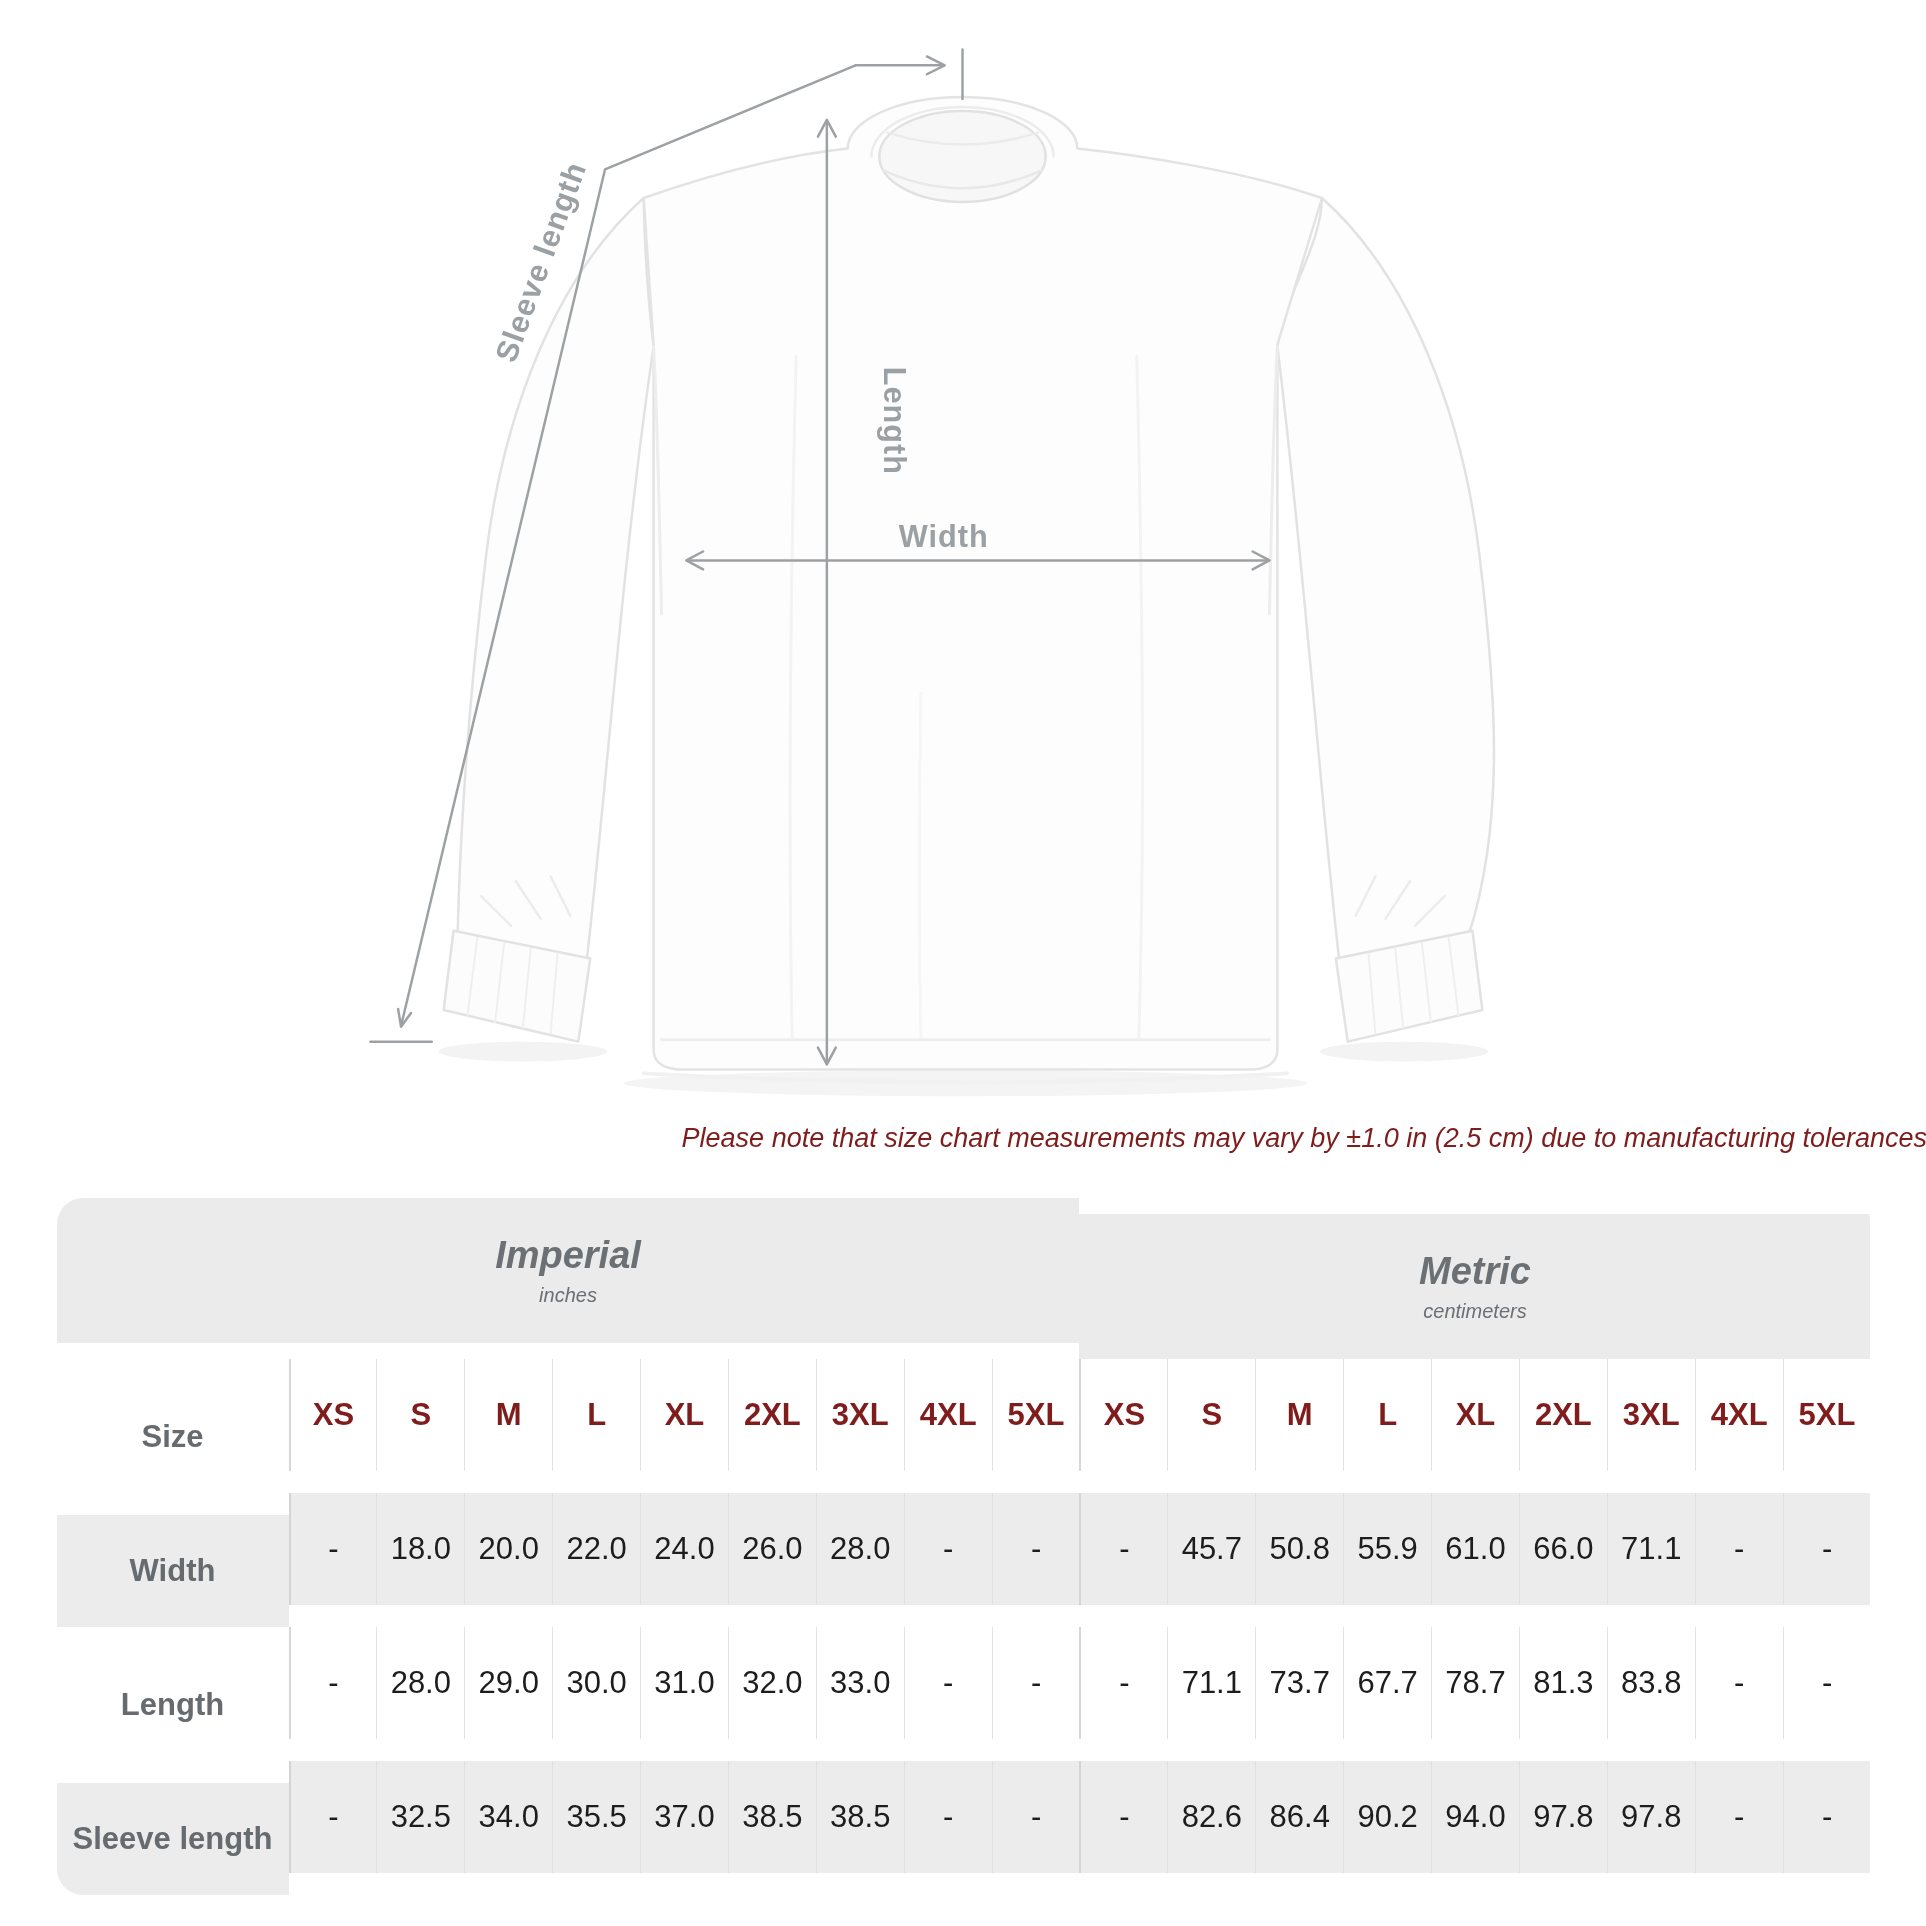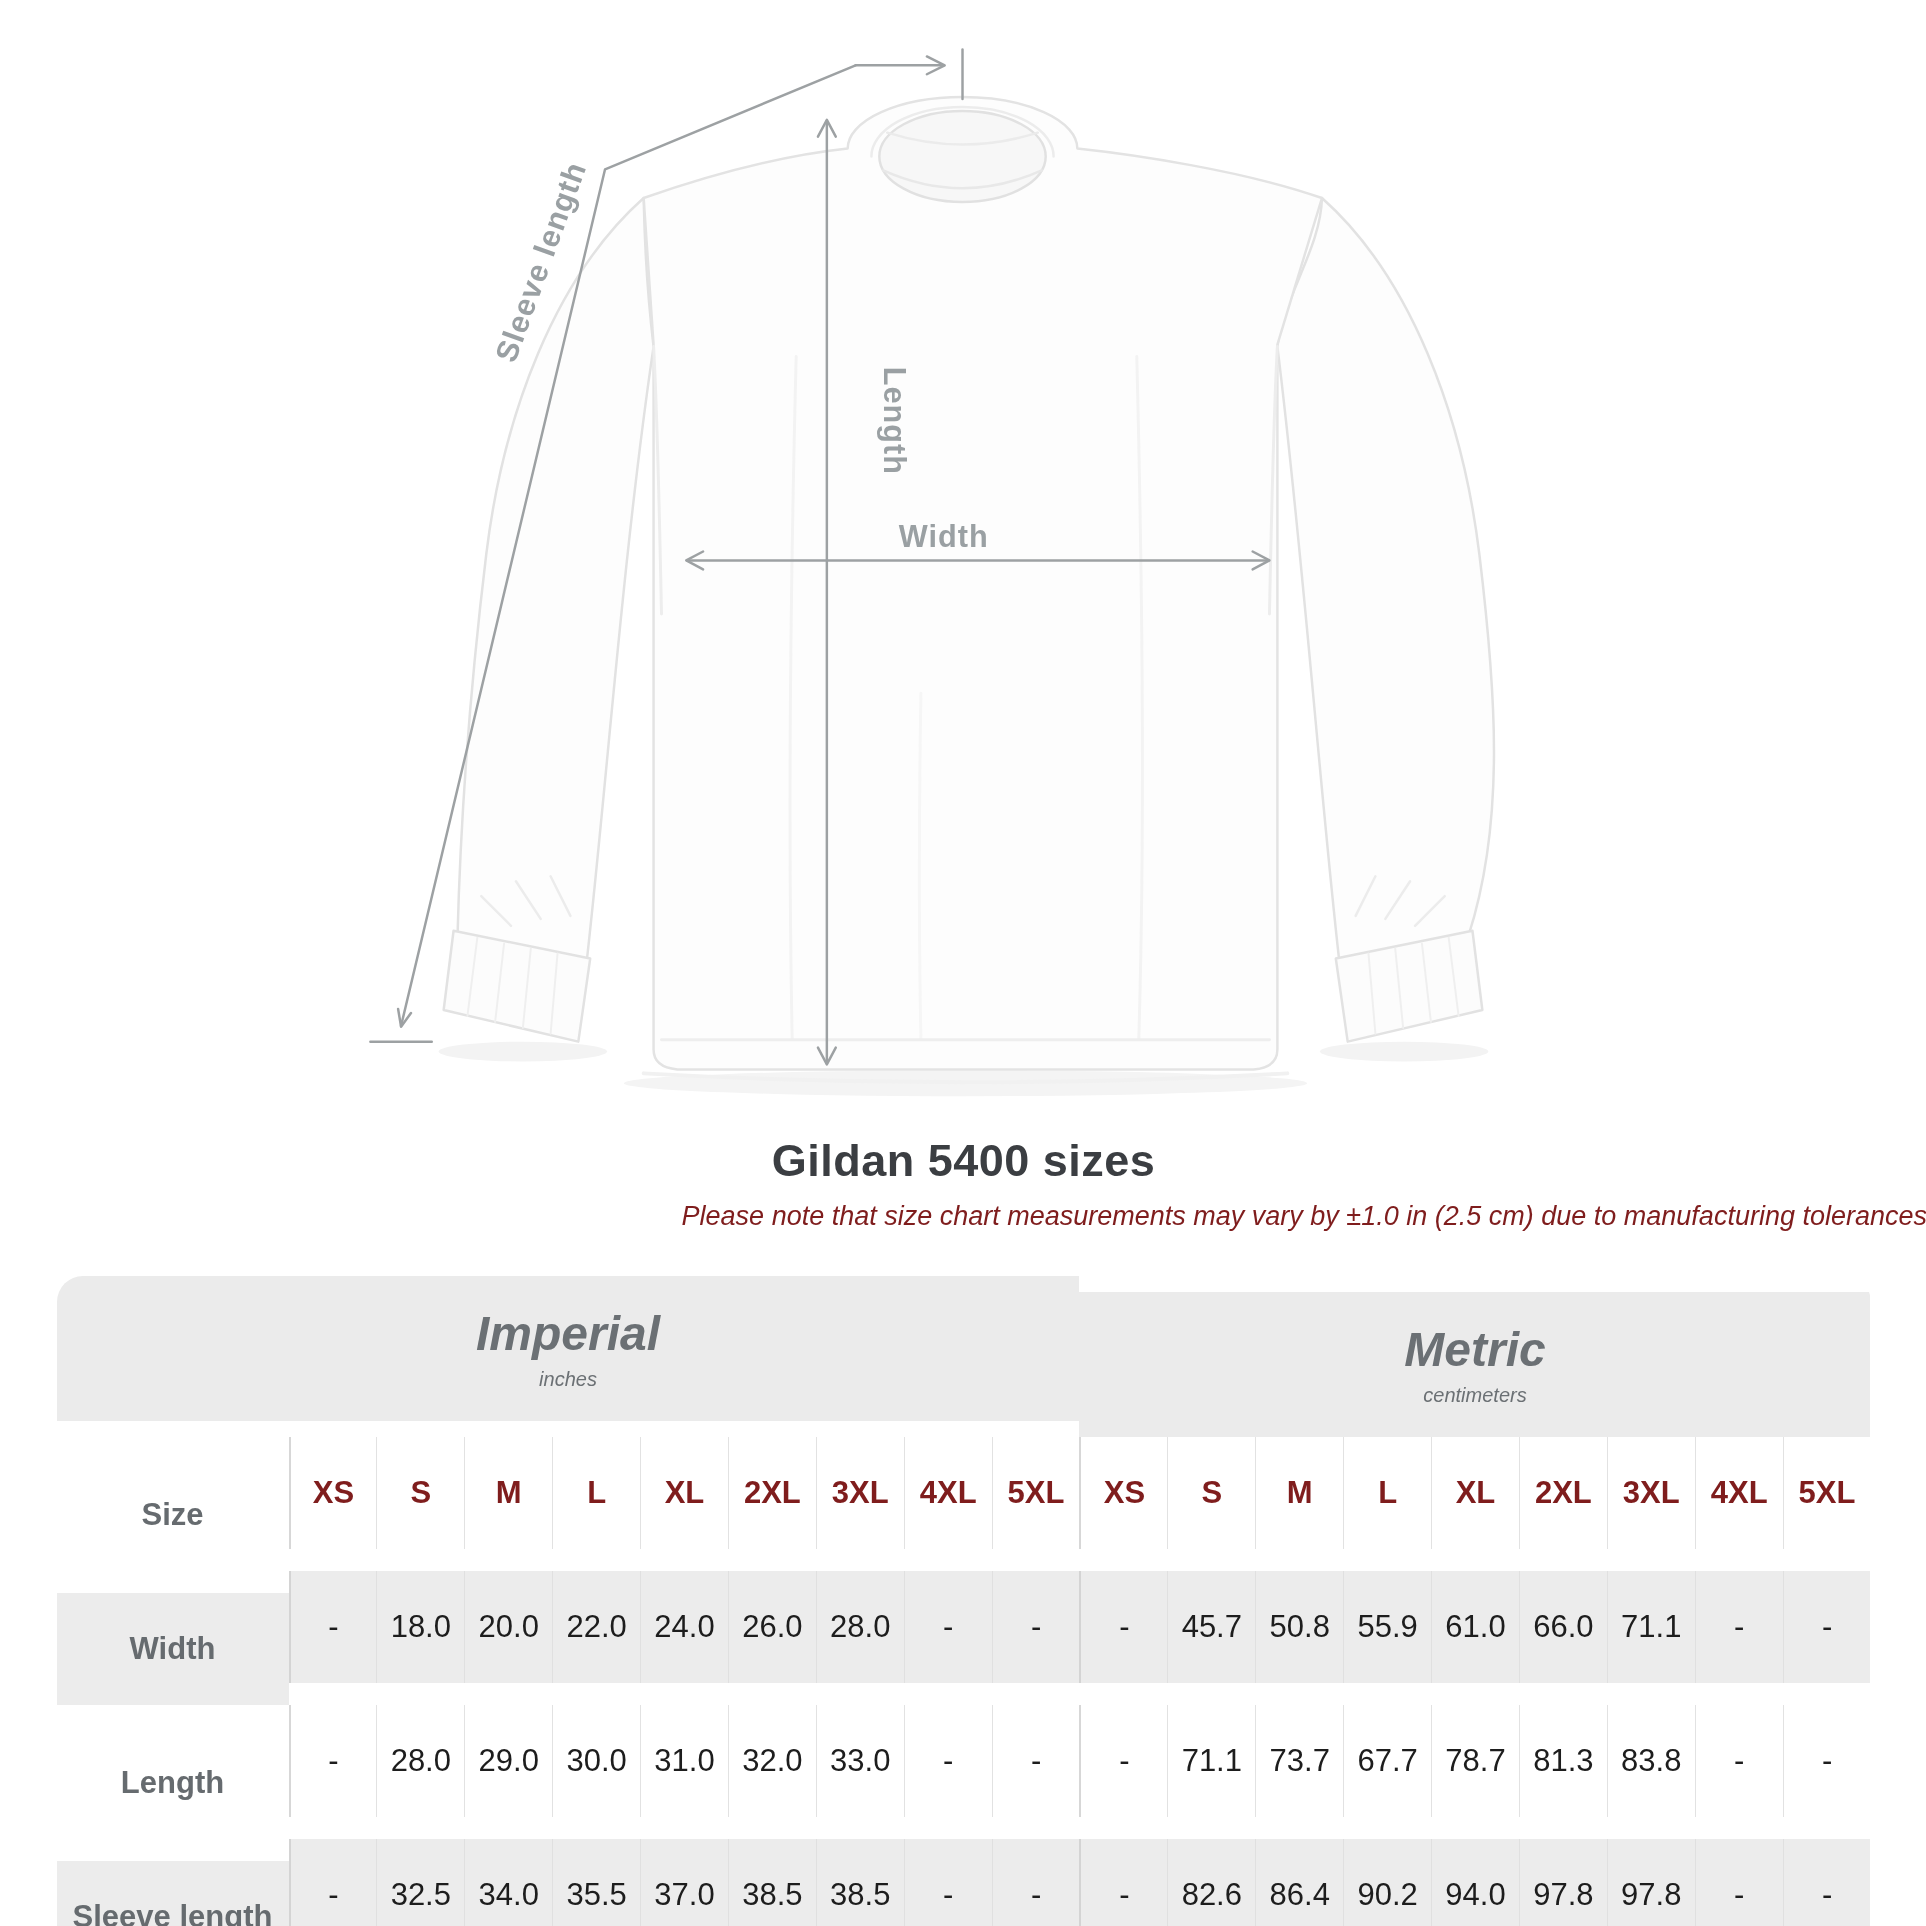--- a/index.html
+++ b/index.html
@@ -38,21 +38,21 @@
   }
   .row{display:contents;}
   .cell{
     display:flex;align-items:center;justify-content:center;
     height:112px;font-size:31px;background:#fff;
   }
   .band-cell{
     height:145px;background:#ebebeb;
     display:flex;flex-direction:column;align-items:center;justify-content:center;gap:7px;
   }
-  .g-label{font-size:48px;font-weight:bold;font-style:italic;color:#6b7074;}
+  .g-label{font-size:38px;font-weight:bold;font-style:italic;color:#6b7074;}
   .g-sub{font-size:20px;font-style:italic;color:#6b7074;}
   .span10{grid-column:span 10;}
   .span9{grid-column:span 9;margin-top:16px;}
   .hdr{font-weight:bold;color:#7f1d1d;}
   .rlabel{font-weight:bold;color:#666b6f;margin-top:22px;}
   .alt{background:#ececec;}
   .b1{border-left:1px solid #e2e2e2;}
   .b2{border-left:2px solid #d7d7d7;}
   .alt.b1{border-left-color:#e0e0e0;}
   .alt.b2{border-left-color:#d4d4d4;}
@@ -134,21 +134,20 @@
           <path d="M1265,557 L1282,566 L1265,575"></path>
         </g>
       </g>
 
       <text class="measure-label" transform="translate(556,268) rotate(-70)" text-anchor="middle">Sleeve length</text>
       <text class="measure-label" transform="translate(893,425) rotate(90)" text-anchor="middle">Length</text>
       <text class="measure-label" x="953" y="552" text-anchor="middle">Width</text>
     </svg>
   </div>
 
-  <h1 class="title">Gildan 5400 sizes</h1>
   <p class="note">Please note that size chart measurements may vary by ±1.0 in (2.5 cm) due to manufacturing tolerances</p>
 
   <div class="tbl">
 
     <div class="row">
       <div class="band-cell span10">
         <div class="g-label">Imperial</div>
         <div class="g-sub">inches</div>
       </div>
       <div class="band-cell span9">

